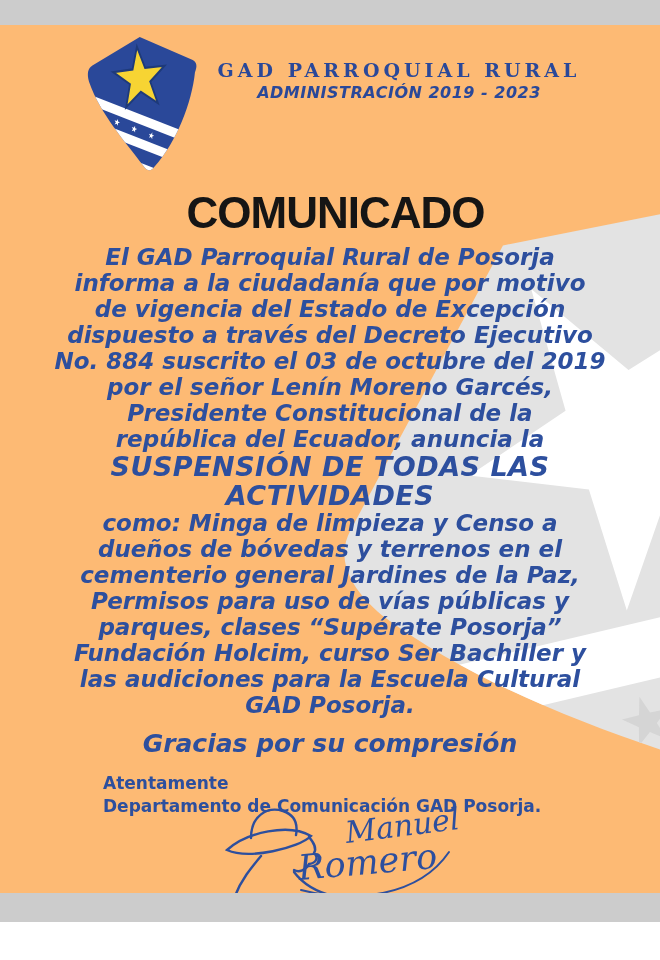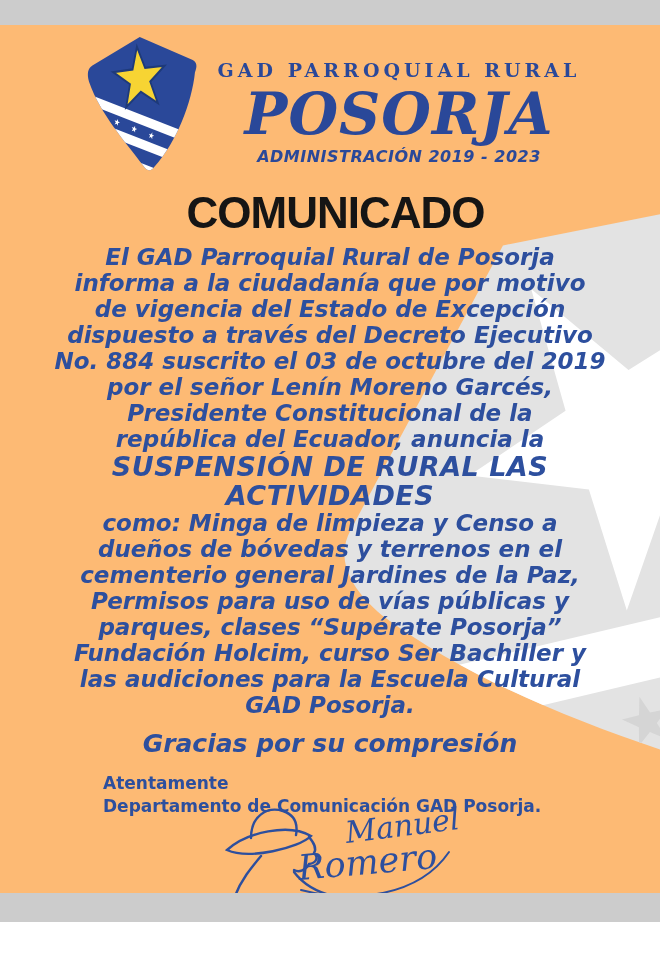--- a/index.html
+++ b/index.html
@@ -94,36 +94,35 @@
               <polygon transform="translate(30 72) scale(0.22)" fill="#ffffff" points="0,-12 2.79,-3.84 11.41,-3.71 4.52,1.47 7.05,9.71 0,4.75 -7.05,9.71 -4.52,1.47 -11.41,-3.71 -2.79,-3.84"></polygon>
               <polygon transform="translate(46 72) scale(0.22)" fill="#ffffff" points="0,-12 2.79,-3.84 11.41,-3.71 4.52,1.47 7.05,9.71 0,4.75 -7.05,9.71 -4.52,1.47 -11.41,-3.71 -2.79,-3.84"></polygon>
               <polygon transform="translate(62 72) scale(0.22)" fill="#ffffff" points="0,-12 2.79,-3.84 11.41,-3.71 4.52,1.47 7.05,9.71 0,4.75 -7.05,9.71 -4.52,1.47 -11.41,-3.71 -2.79,-3.84"></polygon>
             </g>
             <polygon transform="translate(53 34) scale(2.0) rotate(-6)" fill="#f7d433" stroke="#1e3a7a" stroke-width="0.8" points="0,-12 2.79,-3.84 11.41,-3.71 4.52,1.47 7.05,9.71 0,4.75 -7.05,9.71 -4.52,1.47 -11.41,-3.71 -2.79,-3.84"></polygon>
           </g>
         </svg>
       </div>
       <div class="header-text">
         <div class="org-small">GAD PARROQUIAL RURAL</div>
-        <div class="org-name">POSORJA</div>
         <div class="admin">ADMINISTRACIÓN 2019 - 2023</div>
       </div>
     </div>
 
     <h1 class="title">COMUNICADO</h1>
 
     <p class="blue-par intro">El GAD Parroquial Rural de Posorja
 informa a la ciudadanía que por motivo
 de vigencia del Estado de Excepción
 dispuesto a través del Decreto Ejecutivo
 No. 884 suscrito el 03 de octubre del 2019
 por el señor Lenín Moreno Garcés,
 Presidente Constitucional de la
 república del Ecuador, anuncia la</p>
-    <p class="blue-par highlight">SUSPENSIÓN DE RURAL LAS
+    <p class="blue-par highlight">SUSPENSIÓN DE TODAS LAS
 ACTIVIDADES</p>
     <p class="blue-par details">como: Minga de limpieza y Censo a
 dueños de bóvedas y terrenos en el
 cementerio general Jardines de la Paz,
 Permisos para uso de vías públicas y
 parques, clases “Supérate Posorja”
 Fundación Holcim, curso Ser Bachiller y
 las audiciones para la Escuela Cultural
 GAD Posorja.</p>
     <p class="blue-par thanks">Gracias por su compresión</p>

